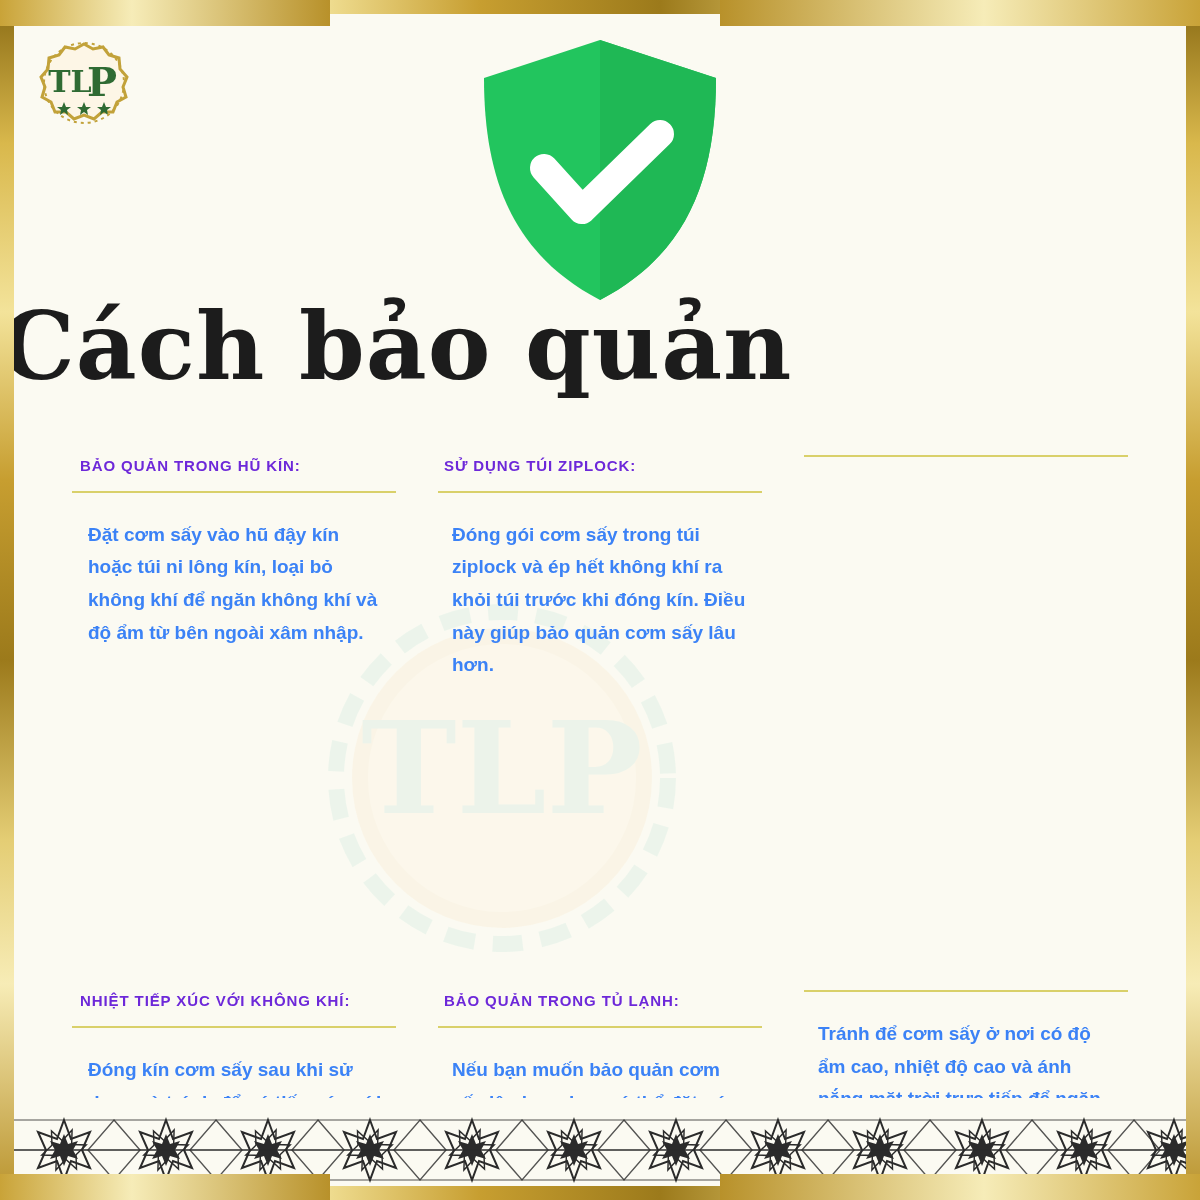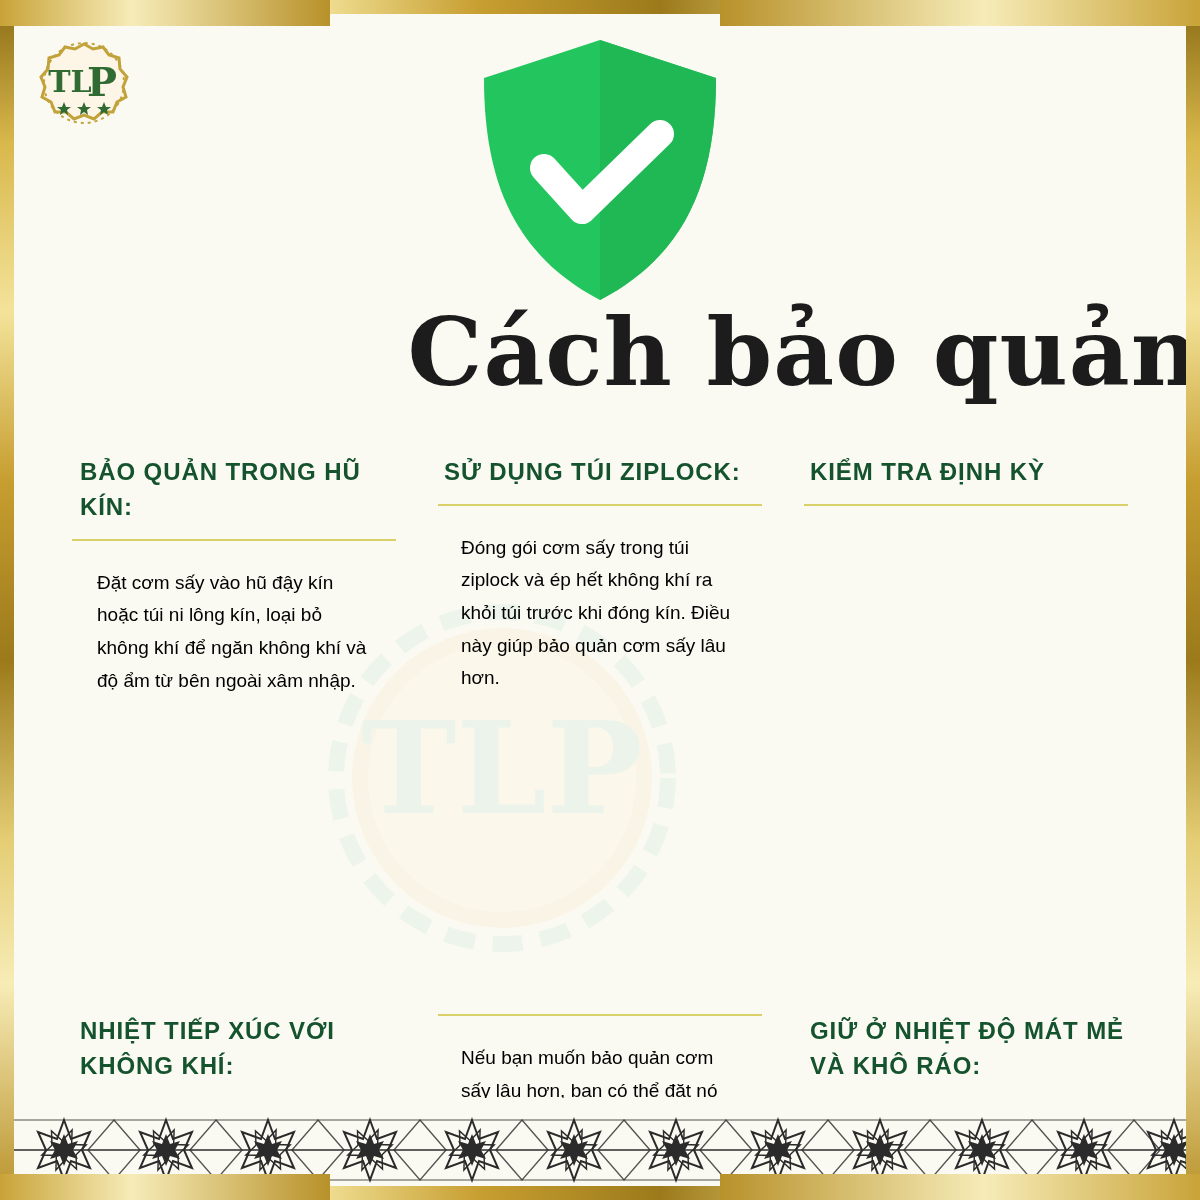--- a/index.html
+++ b/index.html
@@ -67,22 +67,22 @@
     top: 34px;
     display: flex;
     justify-content: center;
     z-index: 20;
   }
 
   
   .title {
     position: absolute;
     left: 0; right: 0;
-    top: 297px;
-    text-align: right;
+    top: 291px;
+    text-align: left;
     font-family: "DejaVu Serif", serif;
     font-weight: 700;
     font-size: 94px;
     letter-spacing: 1px;
     color: #1c1c1c;
     z-index: 20;
   }
 
   
   .watermark {
@@ -106,39 +106,40 @@
     grid-template-columns: 1fr 1fr 1fr;
     column-gap: 42px;
     row-gap: 0;
   }
   .cell { width: 324px; }
   .cell.row2 { padding-top: 300px; }
 
   .cell-title {
     font-family: "Liberation Sans", sans-serif;
     font-weight: 700;
-    font-size: 24px;
+    font-size: 15px;
     letter-spacing: .9px;
-    color: #14532d;
+    color: #6d28d9;
     line-height: 1.45;
     margin: 0 0 14px 0;
   }
   .cell-rule {
     height: 2px;
     background: #d9d06a;
     border: 0;
     margin: 0 0 26px 0;
     width: 100%;
   }
   .cell-body {
     font-family: "Liberation Sans", sans-serif;
     font-size: 19px;
     line-height: 1.72;
-    color: #000000;
-    margin: 17px;
+    color: #3b82f6;
+    margin: 8px;
+    font-weight: bold;
   }
 
   .cell.c1 .cell-title, .cell.c1 .cell-body,
   .cell.c4 .cell-title, .cell.c4 .cell-body { padding-left: 8px; }
   .cell.c2 .cell-title, .cell.c2 .cell-body,
   .cell.c5 .cell-title, .cell.c5 .cell-body { padding-left: 6px; }
   .cell.c3 .cell-title, .cell.c3 .cell-body,
   .cell.c6 .cell-title, .cell.c6 .cell-body { padding-left: 6px; }
 
   
@@ -187,37 +188,36 @@
       <p class="cell-body">Đặt cơm sấy vào hũ đậy kín hoặc túi ni lông kín, loại bỏ không khí để ngăn không khí và độ ẩm từ bên ngoài xâm nhập.</p>
     </div>
 
     <div class="cell c2">
       <h3 class="cell-title">SỬ DỤNG TÚI ZIPLOCK:</h3>
       <hr class="cell-rule">
       <p class="cell-body">Đóng gói cơm sấy trong túi ziplock và ép hết không khí ra khỏi túi trước khi đóng kín. Điều này giúp bảo quản cơm sấy lâu hơn.</p>
     </div>
 
     <div class="cell c3">
-      <h3 class="cell-title">KIỂM TRA ĐỊNH KỲ</h3>
       <hr class="cell-rule">
     </div>
 
     <div class="cell c4 row2">
       <h3 class="cell-title">NHIỆT TIẾP XÚC VỚI KHÔNG KHÍ:</h3>
       <hr class="cell-rule">
       <p class="cell-body">Đóng kín cơm sấy sau khi sử dụng và tránh để nó tiếp xúc với không khí trong thời gian dài.</p>
     </div>
 
     <div class="cell c5 row2">
+      <h3 class="cell-title">BẢO QUẢN TRONG TỦ LẠNH:</h3>
       <hr class="cell-rule">
       <p class="cell-body">Nếu bạn muốn bảo quản cơm sấy lâu hơn, bạn có thể đặt nó trong tủ lạnh để giữ cho nó tươi mới và giữ được hương vị</p>
     </div>
 
     <div class="cell c6 row2">
-      <h3 class="cell-title">GIỮ Ở NHIỆT ĐỘ MÁT MẺ VÀ KHÔ RÁO:</h3>
       <hr class="cell-rule">
       <p class="cell-body">Tránh để cơm sấy ở nơi có độ ẩm cao, nhiệt độ cao và ánh nắng mặt trời trực tiếp để ngăn sản phẩm bị hư hỏng.</p>
     </div>
 
   </div>
 
   <div class="ornament-band">
     <svg width="1172" height="88" viewBox="0 0 1172 88" aria-hidden="true">
       <defs>
         <g id="star8">

